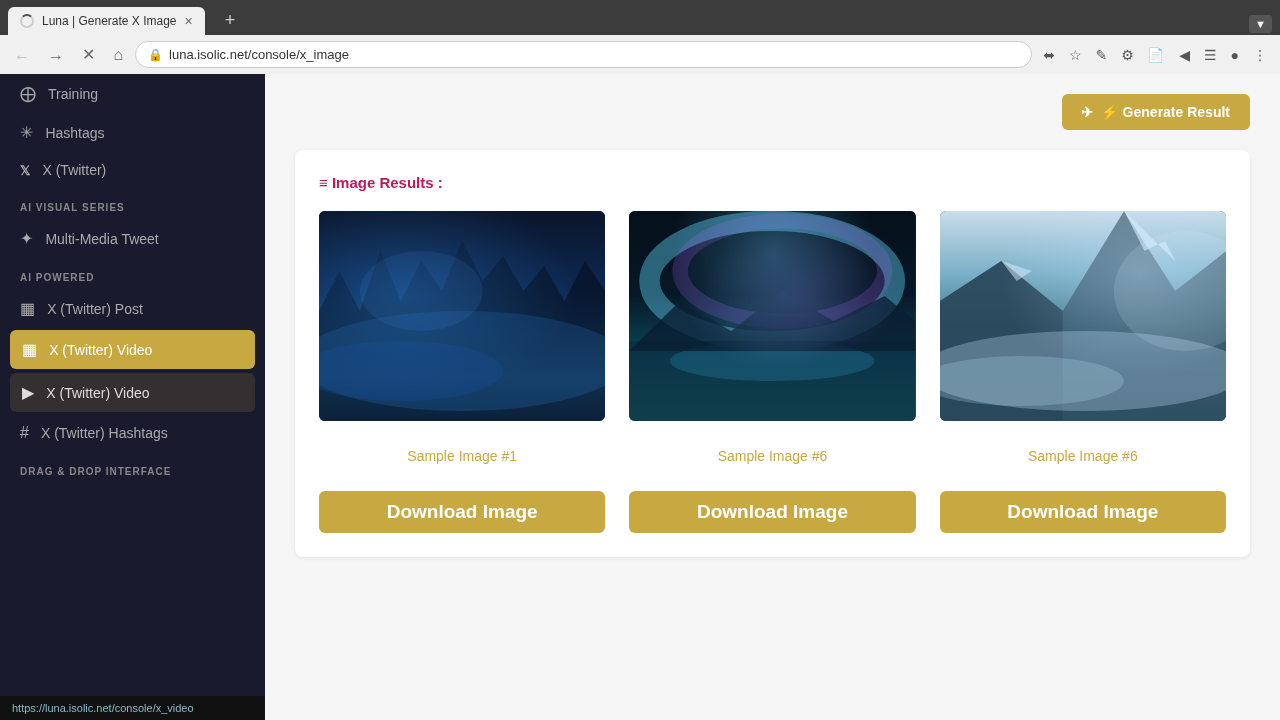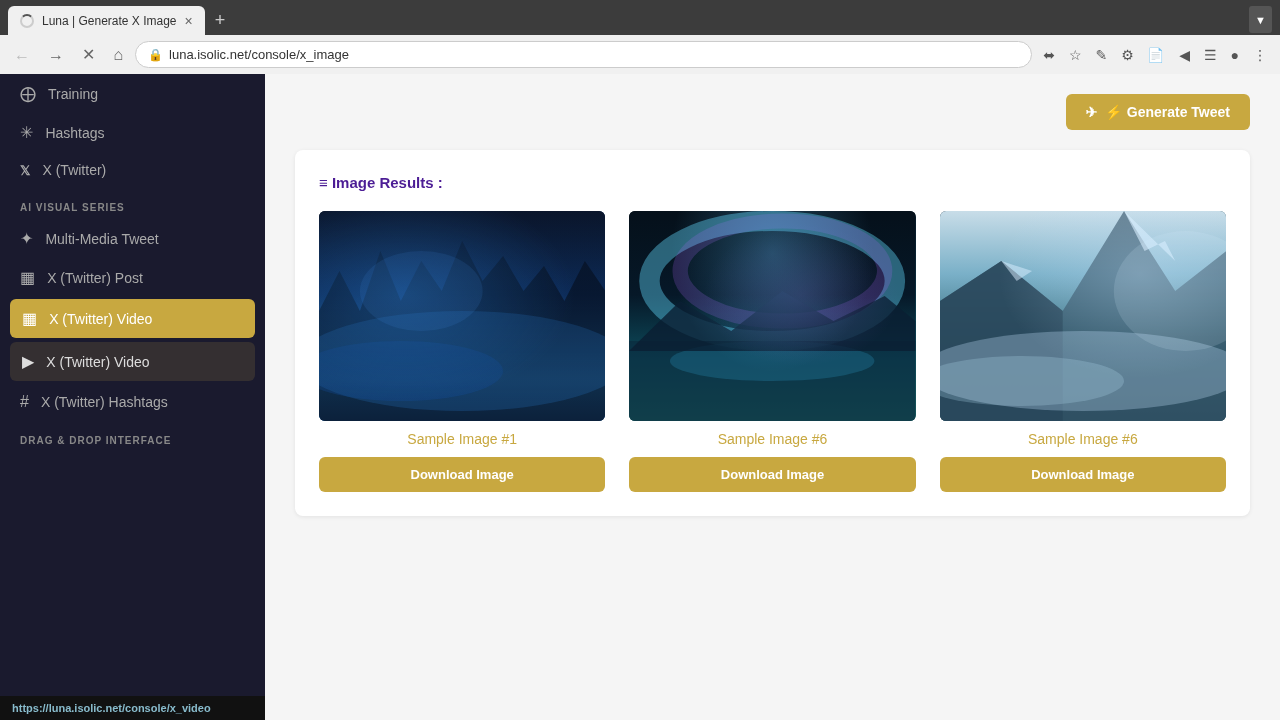--- a/index.html
+++ b/index.html
@@ -1,20 +1,20 @@
 <!DOCTYPE html>
 <html><head>
   <meta charset="utf-8">
   <style>
     * { margin: 0; padding: 0; box-sizing: border-box; }
     body { font-family: -apple-system, BlinkMacSystemFont, 'Segoe UI', Arial, sans-serif; background: #f0f0f0; display: flex; flex-direction: column; height: 720px; overflow: hidden; }
 
     
     .browser-chrome { background: #3c3c3c; padding: 6px 8px 0; display: flex; flex-direction: column; }
-    .browser-tabs { display: flex; gap: 2px; }
+    .browser-tabs { display: flex; align-items: flex-end; gap: 12px; }
     .browser-tab { background: #f0f0f0; border-radius: 6px 6px 0 0; padding: 6px 12px; display: flex; align-items: center; gap: 8px; font-size: 12px; color: #333; min-width: 180px; }
     .browser-tab .tab-spinner { width: 14px; height: 14px; border: 2px solid #ccc; border-top-color: #555; border-radius: 50%; animation: spin 0.8s linear infinite; }
     @keyframes spin { to { transform: rotate(360deg); } }
     .browser-tab .tab-close { margin-left: auto; color: #666; font-size: 14px; cursor: pointer; }
     .browser-new-tab { background: transparent; border: none; color: #ccc; font-size: 18px; cursor: pointer; padding: 4px 8px; }
     .nav-btn { background: none; border: none; color: #666; font-size: 16px; cursor: pointer; padding: 4px 6px; border-radius: 3px; }
     .nav-btn.disabled { color: #bbb; cursor: default; }
     .address-bar { flex: 1; background: white; border: 1px solid #ccc; border-radius: 20px; padding: 5px 12px; font-size: 13px; color: #333; display: flex; align-items: center; gap: 6px; }
     .address-bar .lock-icon { color: #555; font-size: 12px; }
     .toolbar-icons { display: flex; align-items: center; gap: 4px; }
@@ -33,40 +33,40 @@
     .sidebar-status-bar { background: #111; color: #6ef; font-size: 11px; padding: 4px 12px; margin-top: auto; }
 
     
     .main-content { flex: 1; background: #f5f5f5; overflow-y: auto; position: relative; }
     .main-inner { padding: 20px 30px 30px; }
 
     .generate-btn-row { display: flex; justify-content: flex-end; margin-bottom: 20px; }
     .generate-btn { background: #c8a840; color: white; border: none; border-radius: 6px; padding: 10px 20px; font-size: 14px; font-weight: 600; cursor: pointer; display: flex; align-items: center; gap: 8px; }
 
     .results-card { background: white; border-radius: 8px; padding: 24px; box-shadow: 0 1px 4px rgba(0,0,0,0.08); }
-    .results-title { font-size: 15px; font-weight: 600; color: #4c1d95; margin-bottom: 20px; display: flex; align-items: center; gap: 8px; }
+    .results-title { font-size: 15px; font-weight: 600; color: #be185d; margin-bottom: 20px; display: flex; align-items: center; gap: 8px; }
 
     .images-grid { display: grid; grid-template-columns: repeat(3, 1fr); gap: 24px; }
-    .image-item { display: flex; flex-direction: column; gap: 10px; }
+    .image-item { display: flex; flex-direction: column; gap: 27px; }
     .image-placeholder { width: 100%; height: 210px; border-radius: 6px; overflow: hidden; background: #1a3a5c; position: relative; }
 
     
     .img-1 { background: linear-gradient(160deg, #0a1628 0%, #0d3060 30%, #1a5a9a 60%, #2a80c0 80%, #1a4a80 100%); }
     .img-1::before { content: ''; position: absolute; inset: 0; background: radial-gradient(ellipse at 30% 40%, rgba(40,120,200,0.4) 0%, transparent 60%), linear-gradient(to bottom, rgba(10,20,50,0.3) 0%, transparent 100%); }
 
     
     .img-2 { background: linear-gradient(160deg, #05101a 0%, #061828 30%, #0a2a3a 50%, #0d4a5a 70%, #1a6060 100%); }
     .img-2::before { content: ''; position: absolute; inset: 0; background: radial-gradient(ellipse at 50% 20%, rgba(100,200,255,0.3) 0%, transparent 50%), radial-gradient(ellipse at 60% 40%, rgba(150,100,220,0.2) 0%, transparent 40%); }
 
     
     .img-3 { background: linear-gradient(160deg, #1a3040 0%, #2a5060 30%, #3a7080 60%, #4a8090 80%, #2a5060 100%); }
     .img-3::before { content: ''; position: absolute; inset: 0; background: radial-gradient(ellipse at 70% 30%, rgba(200,230,255,0.3) 0%, transparent 50%); }
 
     .image-label { font-size: 14px; color: #c8a840; font-weight: 500; text-align: center; }
-    .download-btn { background: #c8a840; color: white; border: none; border-radius: 6px; padding: 10px; font-size: 13px; font-weight: 600; cursor: pointer; width: 100%; }
+    .download-btn { background: #c8a840; color: white; border: none; border-radius: 6px; padding: 10px; font-size: 19px; font-weight: 600; cursor: pointer; width: 100%; }
 
     
     .main-content::-webkit-scrollbar { width: 8px; }
     .main-content::-webkit-scrollbar-track { background: #e0e0e0; }
     .main-content::-webkit-scrollbar-thumb { background: #aaa; border-radius: 4px; }
     .sidebar::-webkit-scrollbar { width: 4px; }
     .sidebar::-webkit-scrollbar-thumb { background: #444; }
   </style>
 </head>
 <body>
@@ -122,49 +122,50 @@
       <span class="icon" style="font-size:13px;font-weight:bold;">𝕏</span>
       <span>X (Twitter)</span>
     </div>
 
     <div class="sidebar-section-label">AI VISUAL SERIES</div>
     <div class="sidebar-item">
       <span class="icon">✦</span>
       <span>Multi-Media Tweet</span>
     </div>
 
+    <div class="sidebar-section-label">AI POWERED</div>
     <div class="sidebar-item">
       <span class="icon">▦</span>
       <span>X (Twitter) Post</span>
     </div>
     <div class="sidebar-item active">
       <span class="icon">▦</span>
       <span>X (Twitter) Video</span>
     </div>
     <div class="sidebar-item active" style="background:rgba(200,168,64,0.15);color:#ddd;">
       <span class="icon">▶</span>
       <span>X (Twitter) Video</span>
     </div>
     <div class="sidebar-item">
       <span class="icon">#</span>
       <span>X (Twitter) Hashtags</span>
     </div>
 
     <div class="sidebar-section-label">DRAG &amp; DROP INTERFACE</div>
 
-    <div class="sidebar-status-bar" style="font-size:11px;color:#88bbcc;padding:6px 12px;background:#111;margin-top:auto;font-weight:bold;">https://luna.isolic.net/console/x_video</div>
+    <div class="sidebar-status-bar" style="font-size:11px;color:#88bbcc;padding:6px 12px;background:#111;margin-top:auto;">https://luna.isolic.net/console/x_video</div>
   </div>
 
   <div class="main-content">
     <div class="main-inner">
 
       <div class="generate-btn-row">
         <button class="generate-btn">
           <span>✈</span>
-          <span>⚡ Generate Tweet</span>
+          <span>⚡ Generate Result</span>
         </button>
       </div>
 
       <div class="results-card">
         <div class="results-title">
           <span>≡ Image Results :</span>
         </div>
 
         <div class="images-grid">
 

